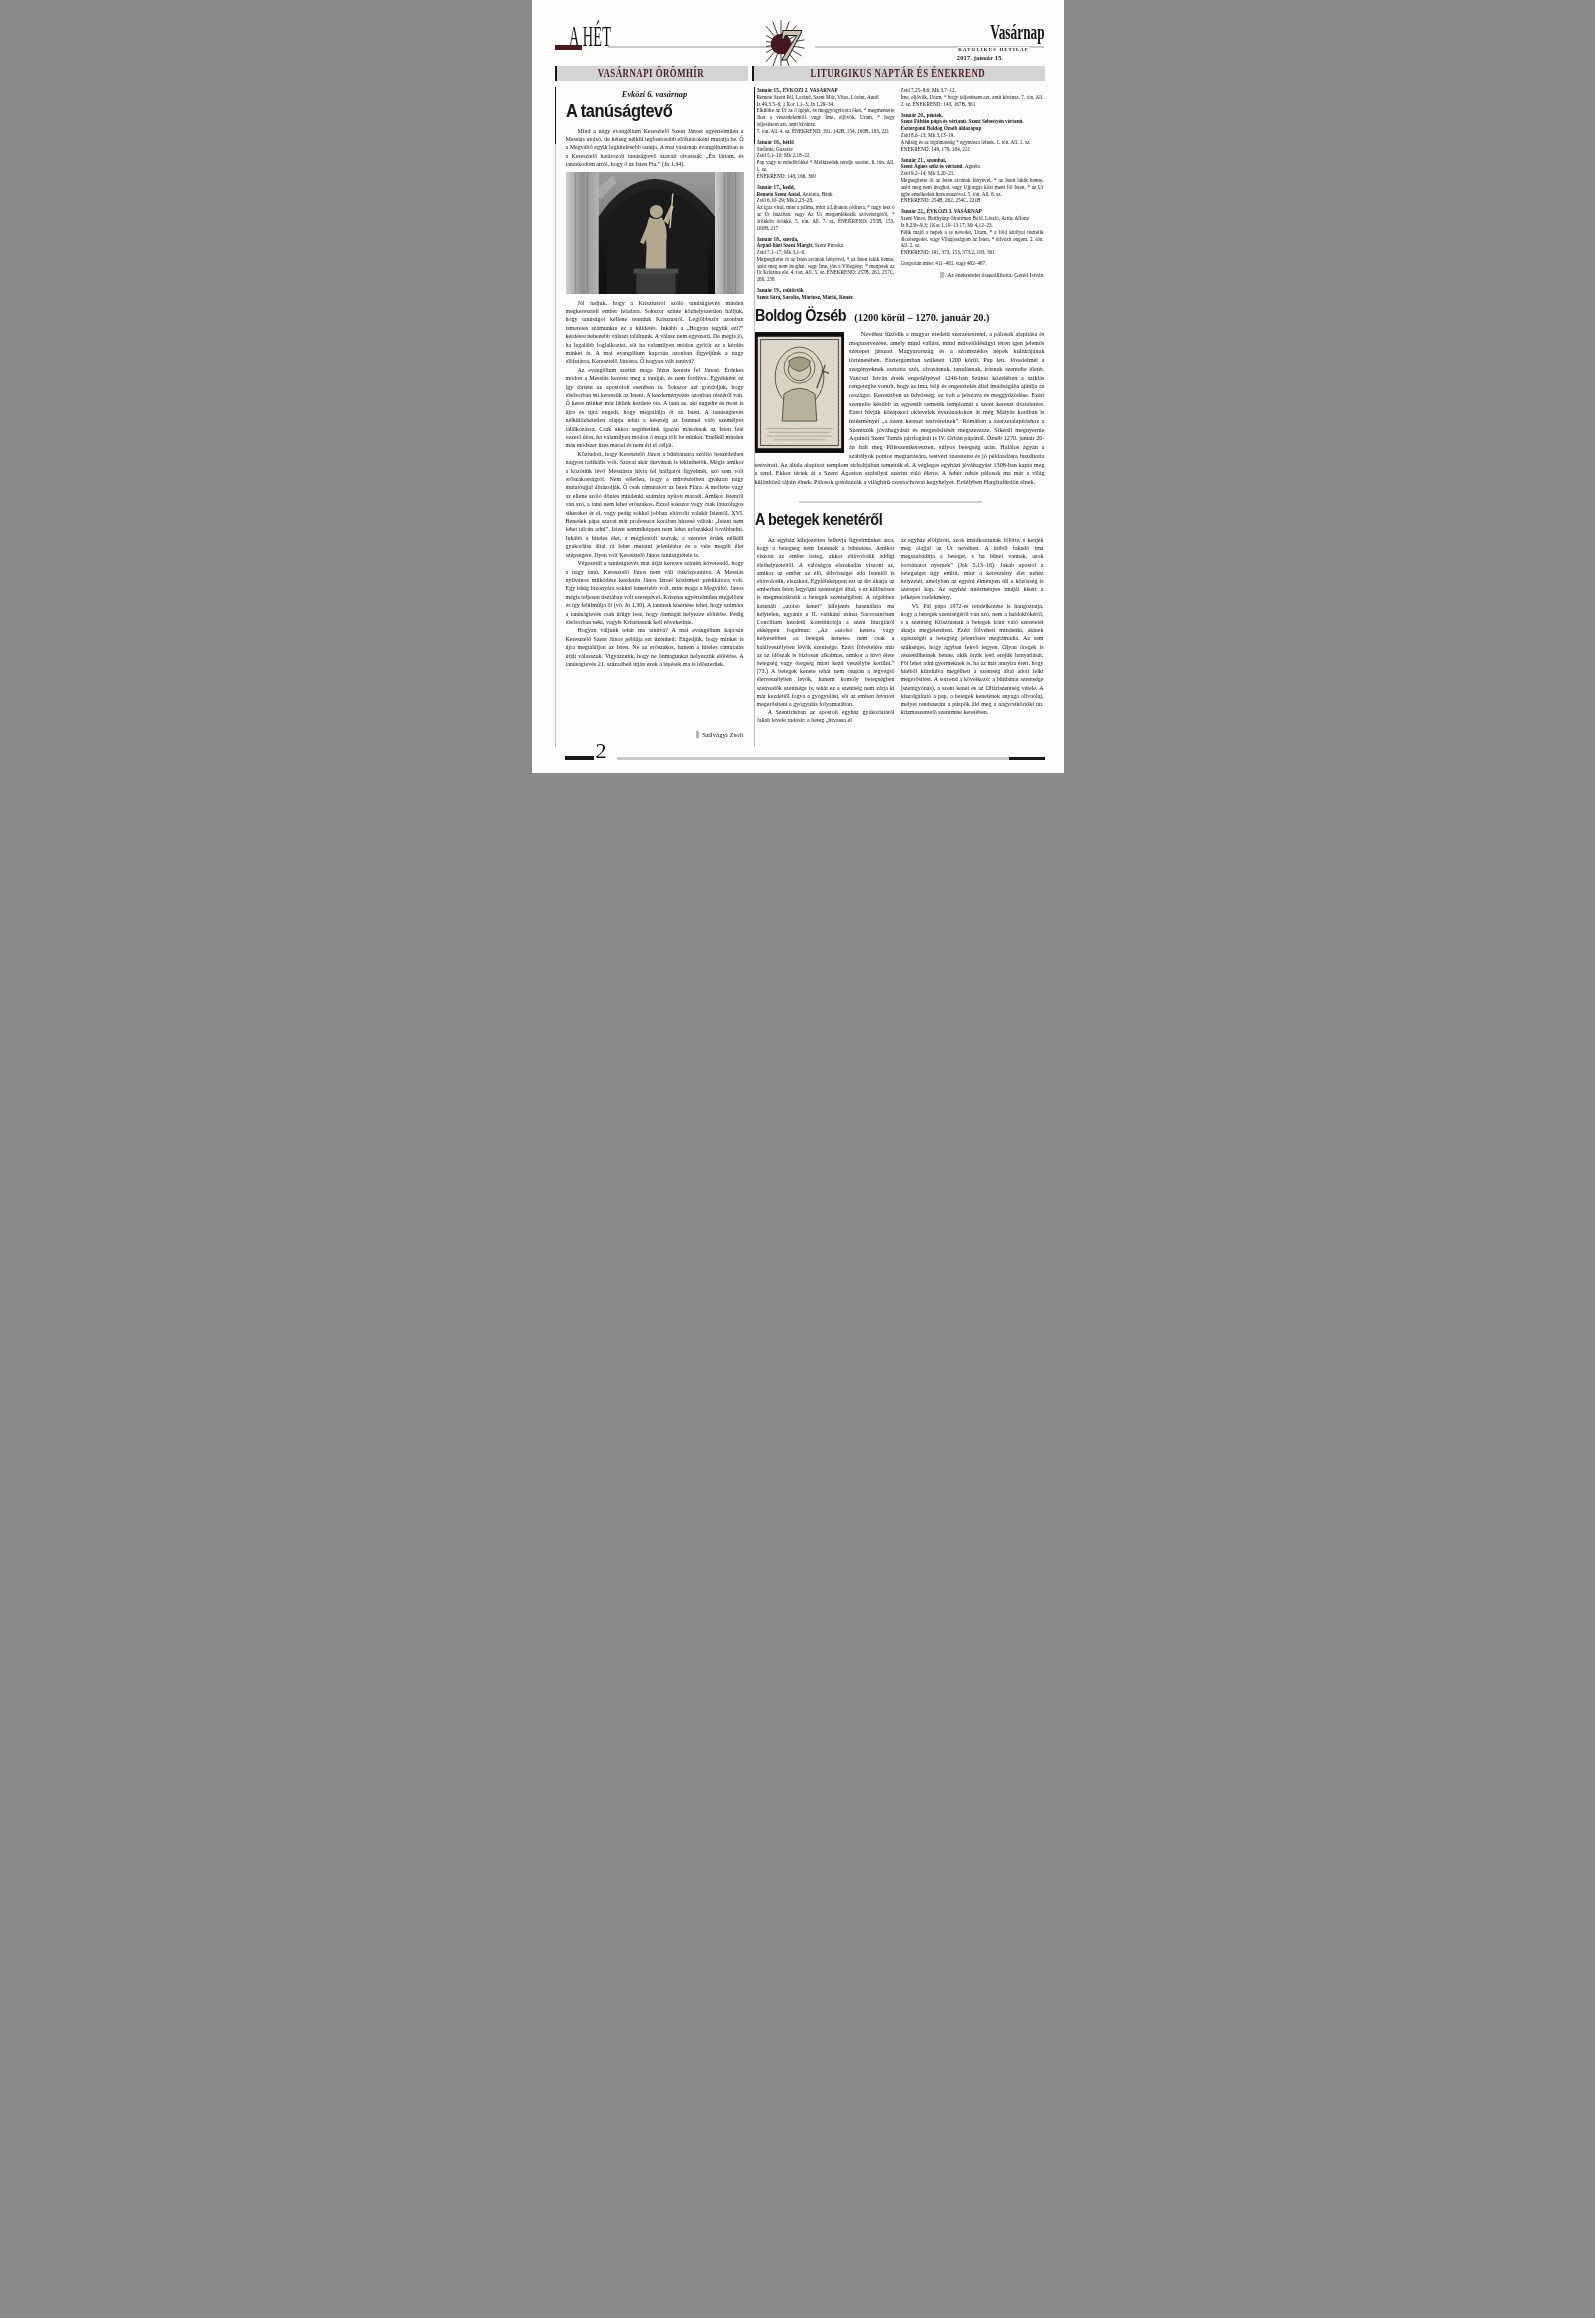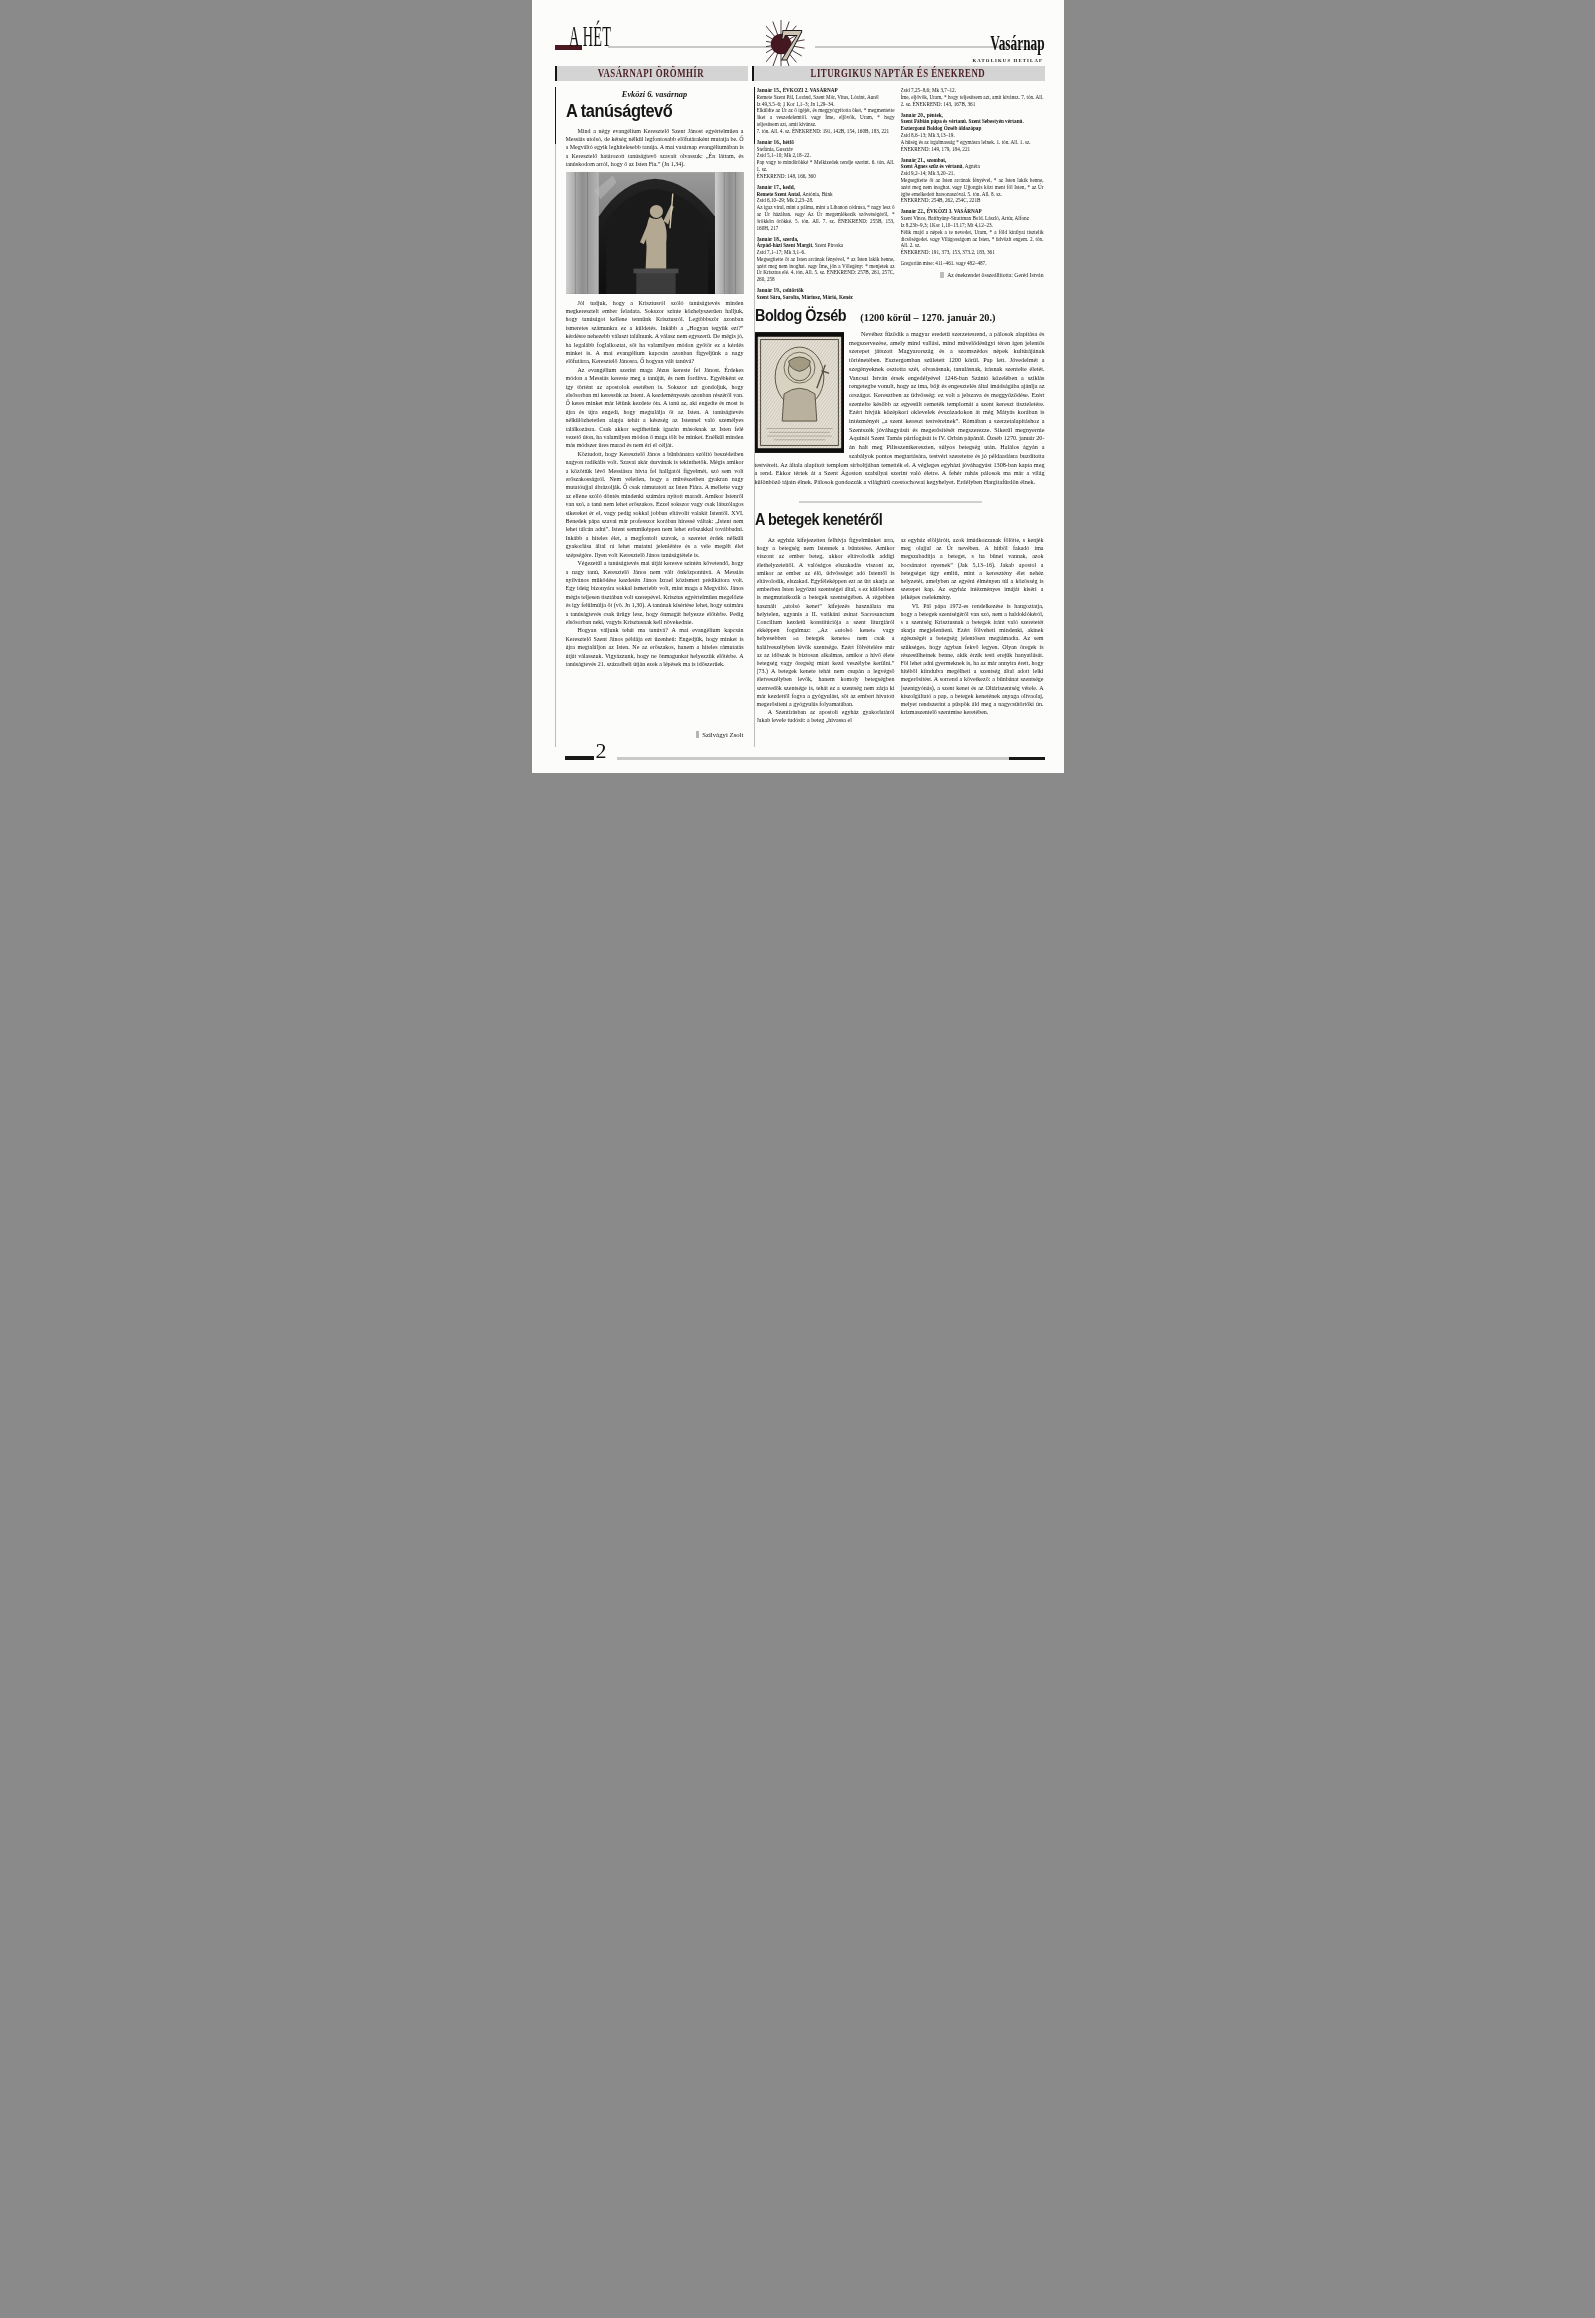--- a/index.html
+++ b/index.html
@@ -10,21 +10,21 @@
   .i{font-style:italic;}
 
   
   .ahet{left:37px;top:21.5px;font-size:26px;line-height:1;letter-spacing:0.5px;
         transform:scale(.55,1.12);transform-origin:left top;white-space:nowrap;}
   .hdr-redbar{left:23.4px;top:45px;width:27px;height:4.7px;background:#4a1a20;}
   .hdr-line{top:46px;height:2.3px;background:#c9c9c9;}
   .hl1{left:76px;width:173px;}
   .hl2{left:283px;width:229px;}
   .ornament{left:234px;top:18.7px;}
-  .logo{right:19px;top:33px;text-align:right;}
+  .logo{right:19px;top:22px;text-align:left;}
   .logo-name{font-size:21.5px;font-weight:bold;line-height:1;transform:scale(.62,1.02);
              transform-origin:right top;white-space:nowrap;}
   .logo-sub{display:inline-block;font-size:4.7px;font-weight:bold;letter-spacing:1.2px;
             background:#fcfcfb;padding:0 1.4px;margin-top:0.9px;position:relative;z-index:2;}
   .logo-date{font-size:6.3px;font-weight:bold;margin-top:1.4px;letter-spacing:0.2px;}
 
   
   .bar{top:66px;height:14.5px;background:#d4d4d4;display:flex;align-items:center;justify-content:center;text-align:right;}
   .bar-l{left:23.4px;width:193px;}
   .bar-r{left:220px;width:293px;}
@@ -57,21 +57,21 @@
   .cal-line{margin:0;}
   .cal-credit{margin-top:5.6px;text-align:right;font-size:5.7px;}
   .credit-bullet{display:inline-block;width:4.2px;height:5.6px;background:#bdbdbd;
                  vertical-align:-0.5px;margin-right:2.8px;}
 
   
   .ozseb{left:223px;top:307px;width:290px;}
   .oz-head{margin:0;white-space:nowrap;}
   .oz-title{font-family:"Liberation Sans",sans-serif;font-weight:bold;font-size:15px;
             letter-spacing:-0.5px;display:inline-block;transform:scale(.96,1.06);transform-origin:left bottom;}
-  .oz-dates{font-weight:bold;font-size:10.3px;margin-left:11px;}
+  .oz-dates{font-weight:bold;font-size:10.3px;margin-left:5px;}
   .oz-body{margin-top:6px;font-size:6.2px;line-height:8.7px;text-align:justify;}
   .oz-body p{margin:0;text-indent:12px;}
   .oz-img{float:left;width:89px;height:121px;margin:1.9px 5.6px 1.9px 0;line-height:0;}
 
   .divider{left:267px;top:501px;width:183px;height:2.3px;background:#cfcfcf;}
 
   
   .bk-title{left:223px;top:510px;font-family:"Liberation Sans",sans-serif;font-weight:bold;
             font-size:15px;letter-spacing:-0.5px;transform:scale(.96,1.06);transform-origin:left top;}
   .bk{top:536px;font-size:6px;line-height:8.2px;text-align:justify;overflow:hidden;height:214px;}

